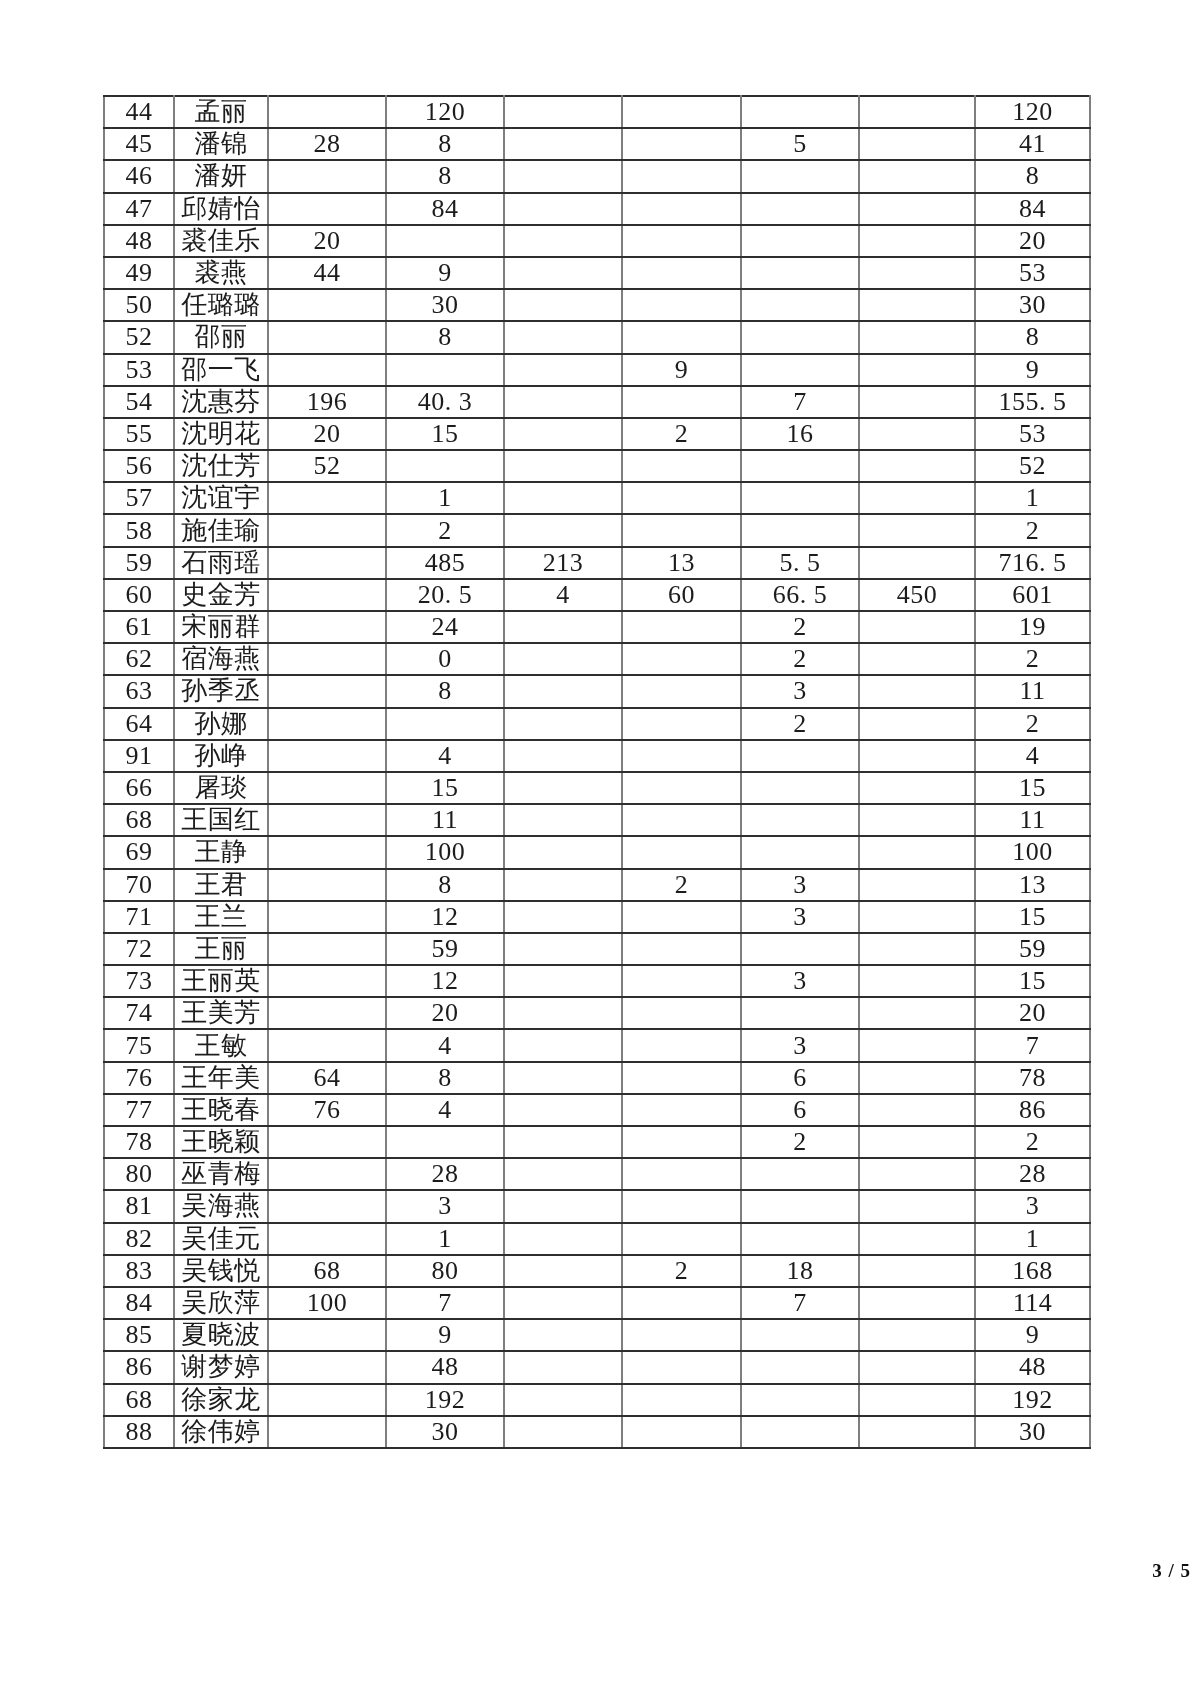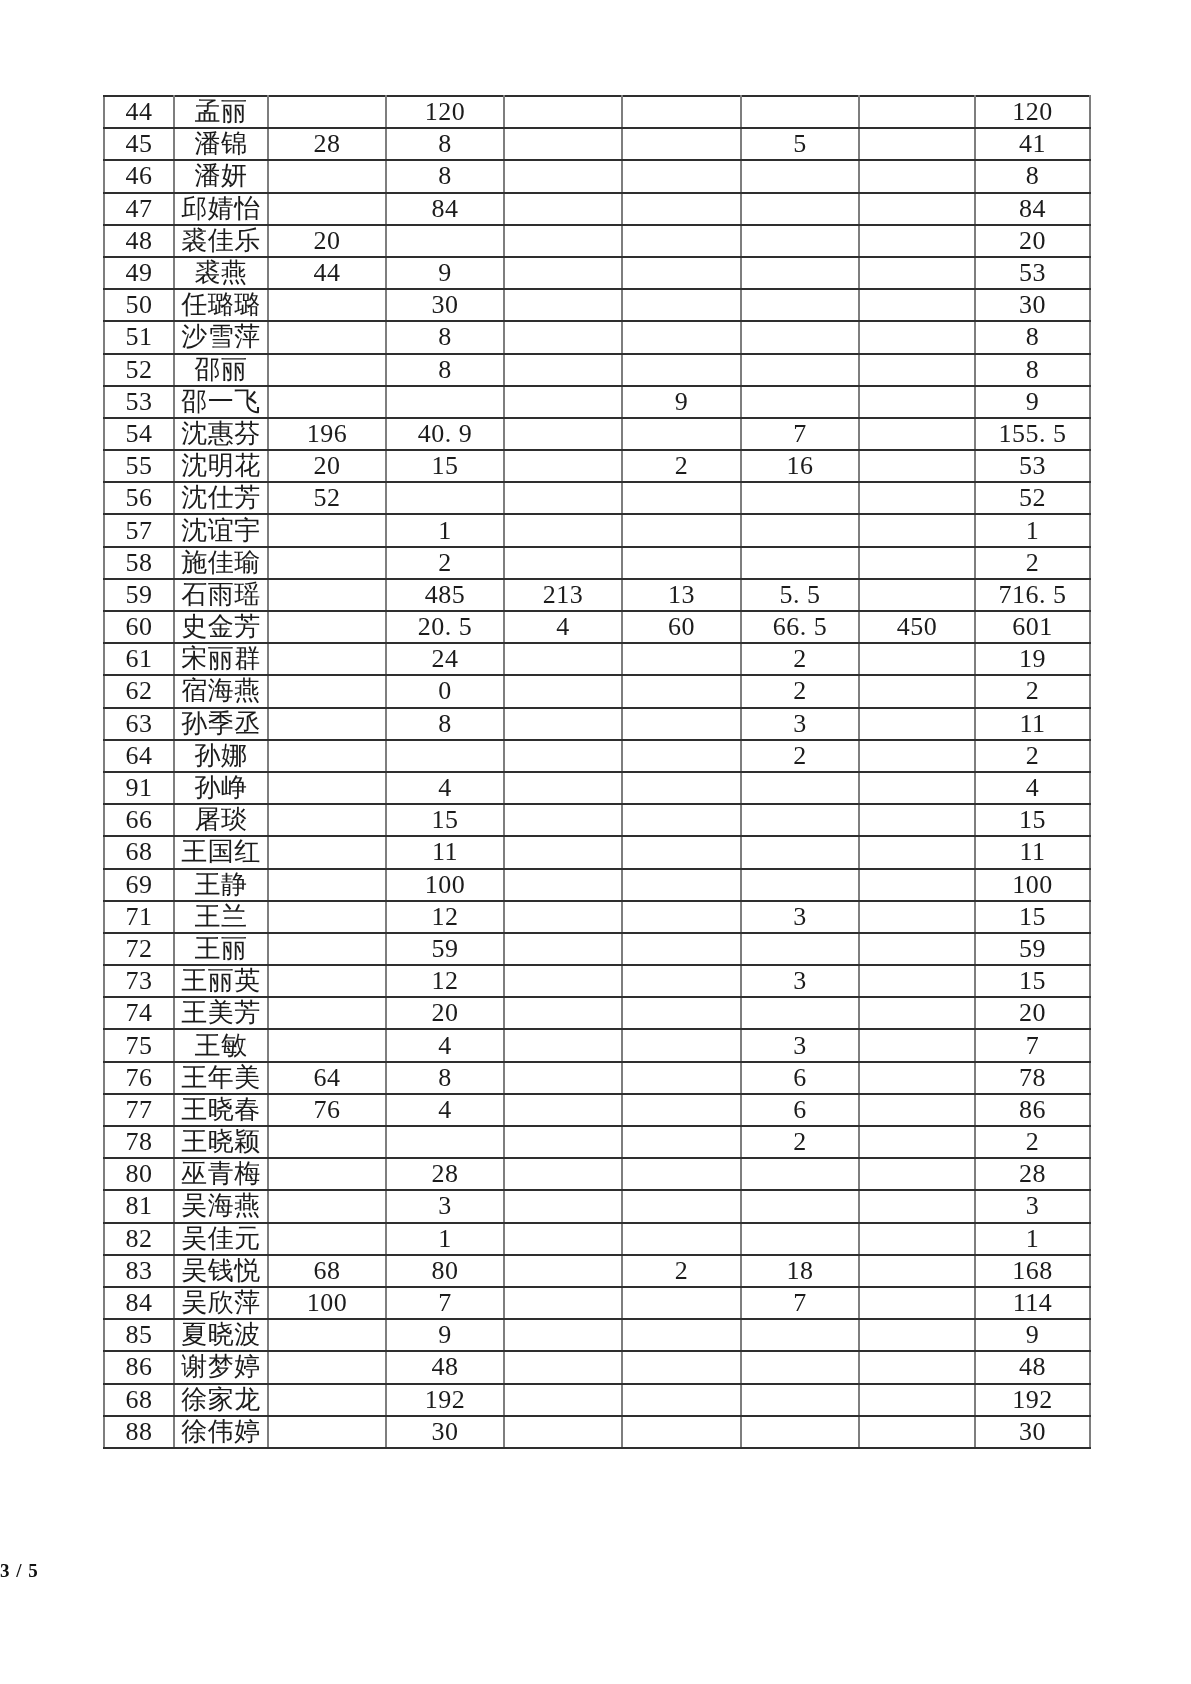--- a/index.html
+++ b/index.html
@@ -37,21 +37,21 @@
     line-height: 1;
     letter-spacing: 0.5px;
     white-space: nowrap;
     overflow: hidden;
   }
   .page-footer {
     position: absolute;
     left: 0;
     top: 1560px;
     width: 1191px;
-    text-align: left;
+    text-align: right;
     font-size: 19px;
     font-weight: bold;
     letter-spacing: 1px;
     color: #111111;
   }
 </style>
 </head>
 <body>
 
 <div class="sheet">
@@ -140,31 +140,20 @@
           <td>任璐璐</td>
           <td></td>
           <td>30</td>
           <td></td>
           <td></td>
           <td></td>
           <td></td>
           <td>30</td>
         </tr>
         <tr>
-          <td>51</td>
-          <td>沙雪萍</td>
-          <td></td>
-          <td>8</td>
-          <td></td>
-          <td></td>
-          <td></td>
-          <td></td>
-          <td>8</td>
-        </tr>
-        <tr>
           <td>52</td>
           <td>邵丽</td>
           <td></td>
           <td>8</td>
           <td></td>
           <td></td>
           <td></td>
           <td></td>
           <td>8</td>
         </tr>
@@ -176,21 +165,21 @@
           <td></td>
           <td>9</td>
           <td></td>
           <td></td>
           <td>9</td>
         </tr>
         <tr>
           <td>54</td>
           <td>沈惠芬</td>
           <td>196</td>
-          <td>40. 9</td>
+          <td>40. 3</td>
           <td></td>
           <td></td>
           <td>7</td>
           <td></td>
           <td>155. 5</td>
         </tr>
         <tr>
           <td>55</td>
           <td>沈明花</td>
           <td>20</td>
@@ -336,20 +325,31 @@
         <tr>
           <td>69</td>
           <td>王静</td>
           <td></td>
           <td>100</td>
           <td></td>
           <td></td>
           <td></td>
           <td></td>
           <td>100</td>
+        </tr>
+        <tr>
+          <td>70</td>
+          <td>王君</td>
+          <td></td>
+          <td>8</td>
+          <td></td>
+          <td>2</td>
+          <td>3</td>
+          <td></td>
+          <td>13</td>
         </tr>
         <tr>
           <td>71</td>
           <td>王兰</td>
           <td></td>
           <td>12</td>
           <td></td>
           <td></td>
           <td>3</td>
           <td></td>

